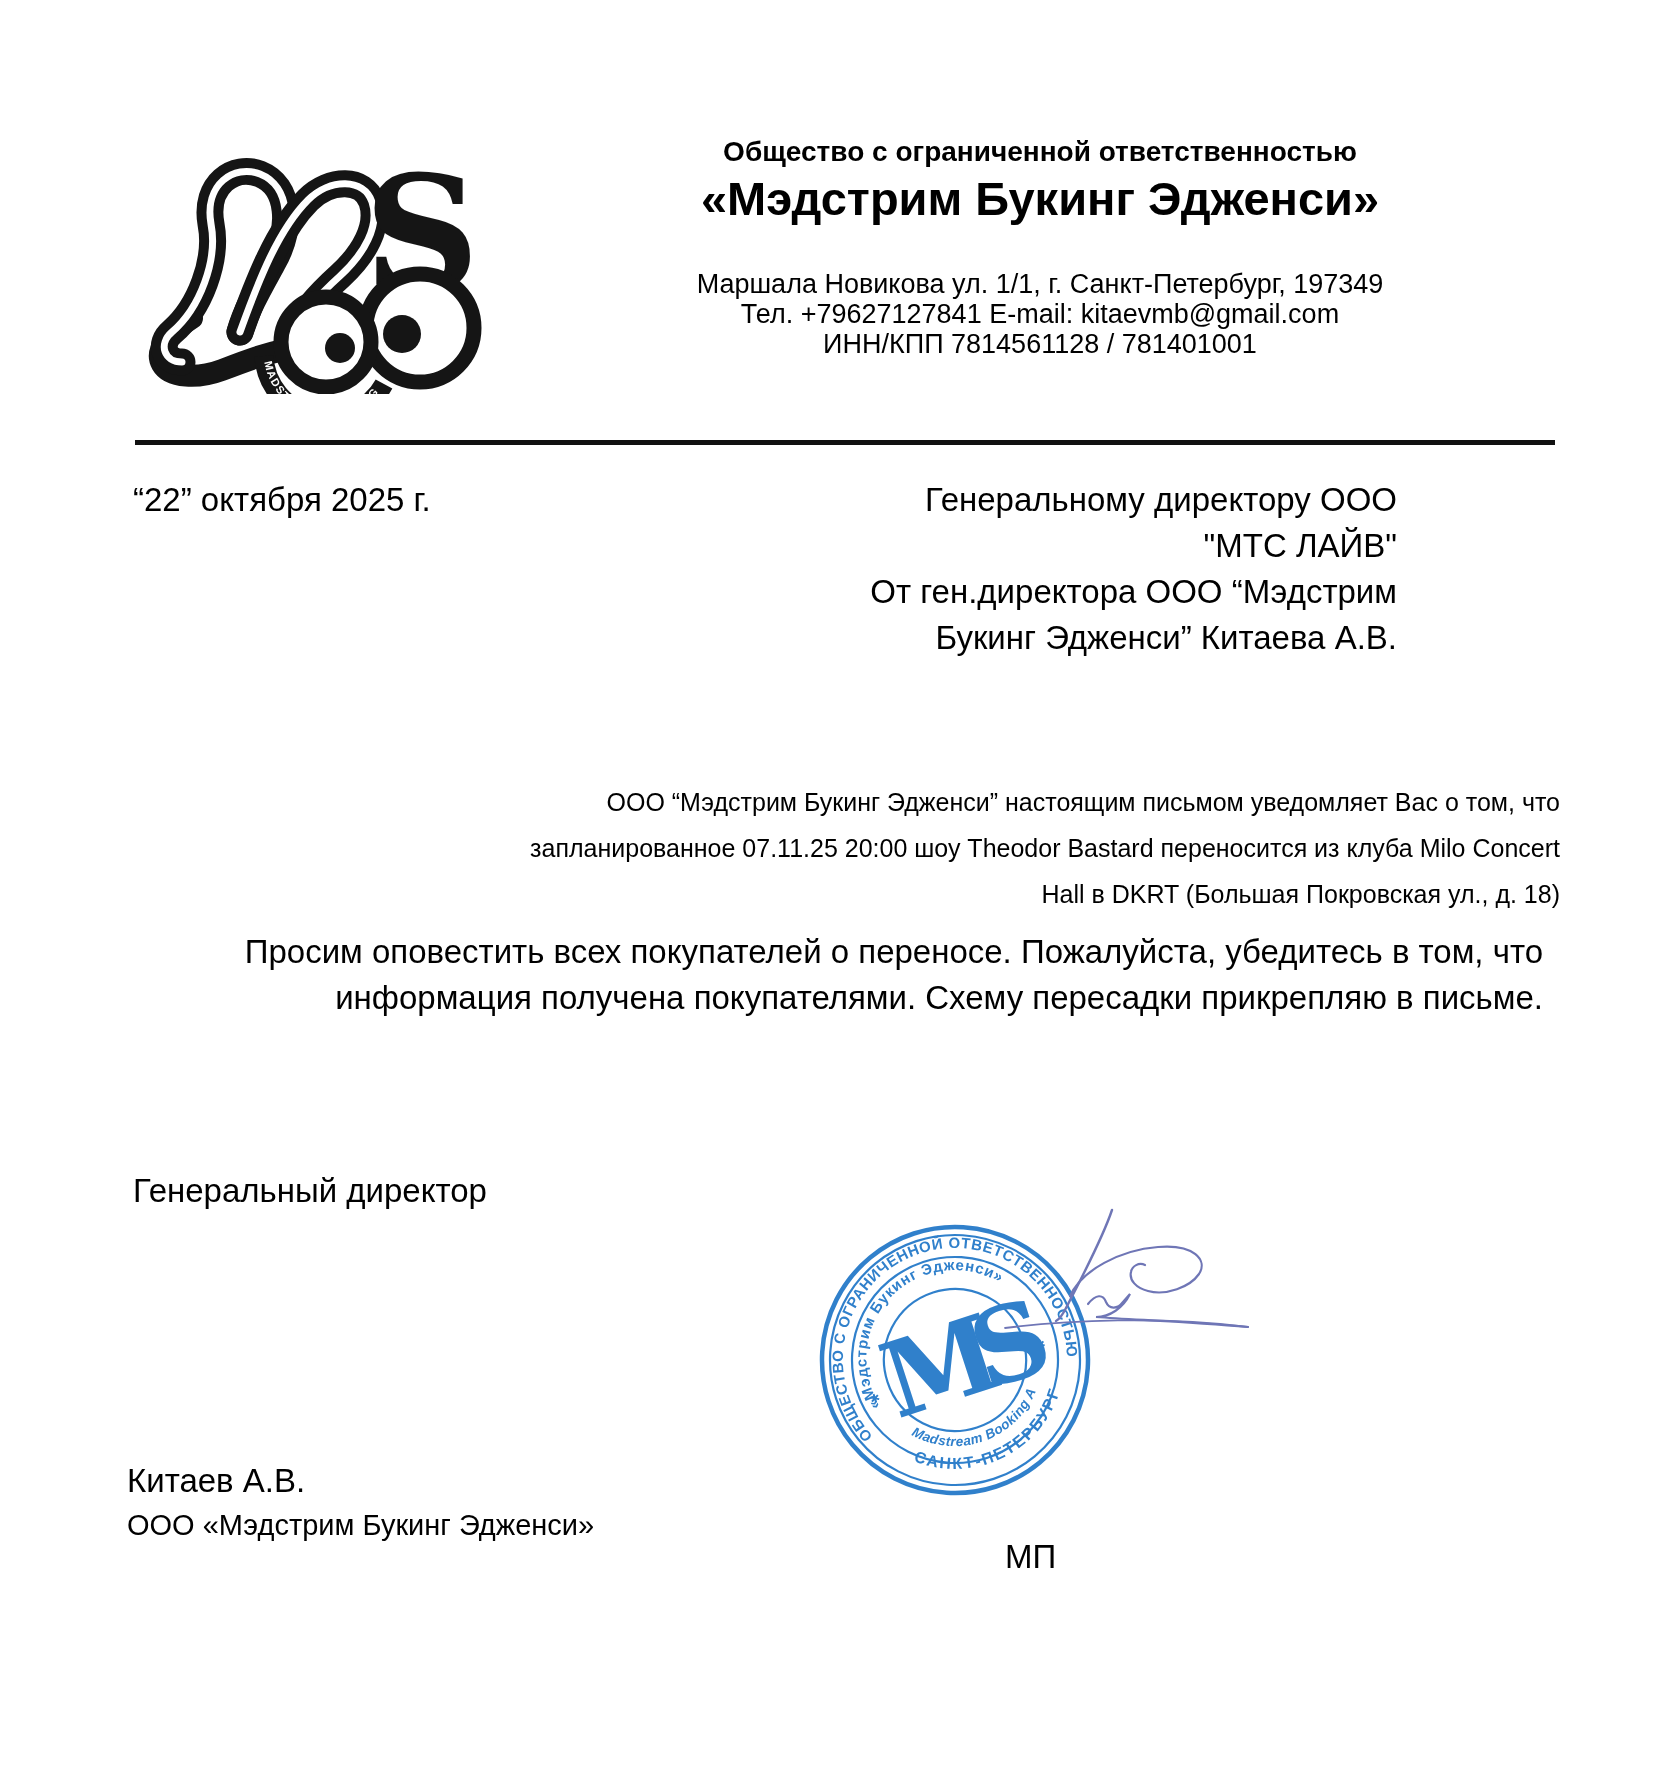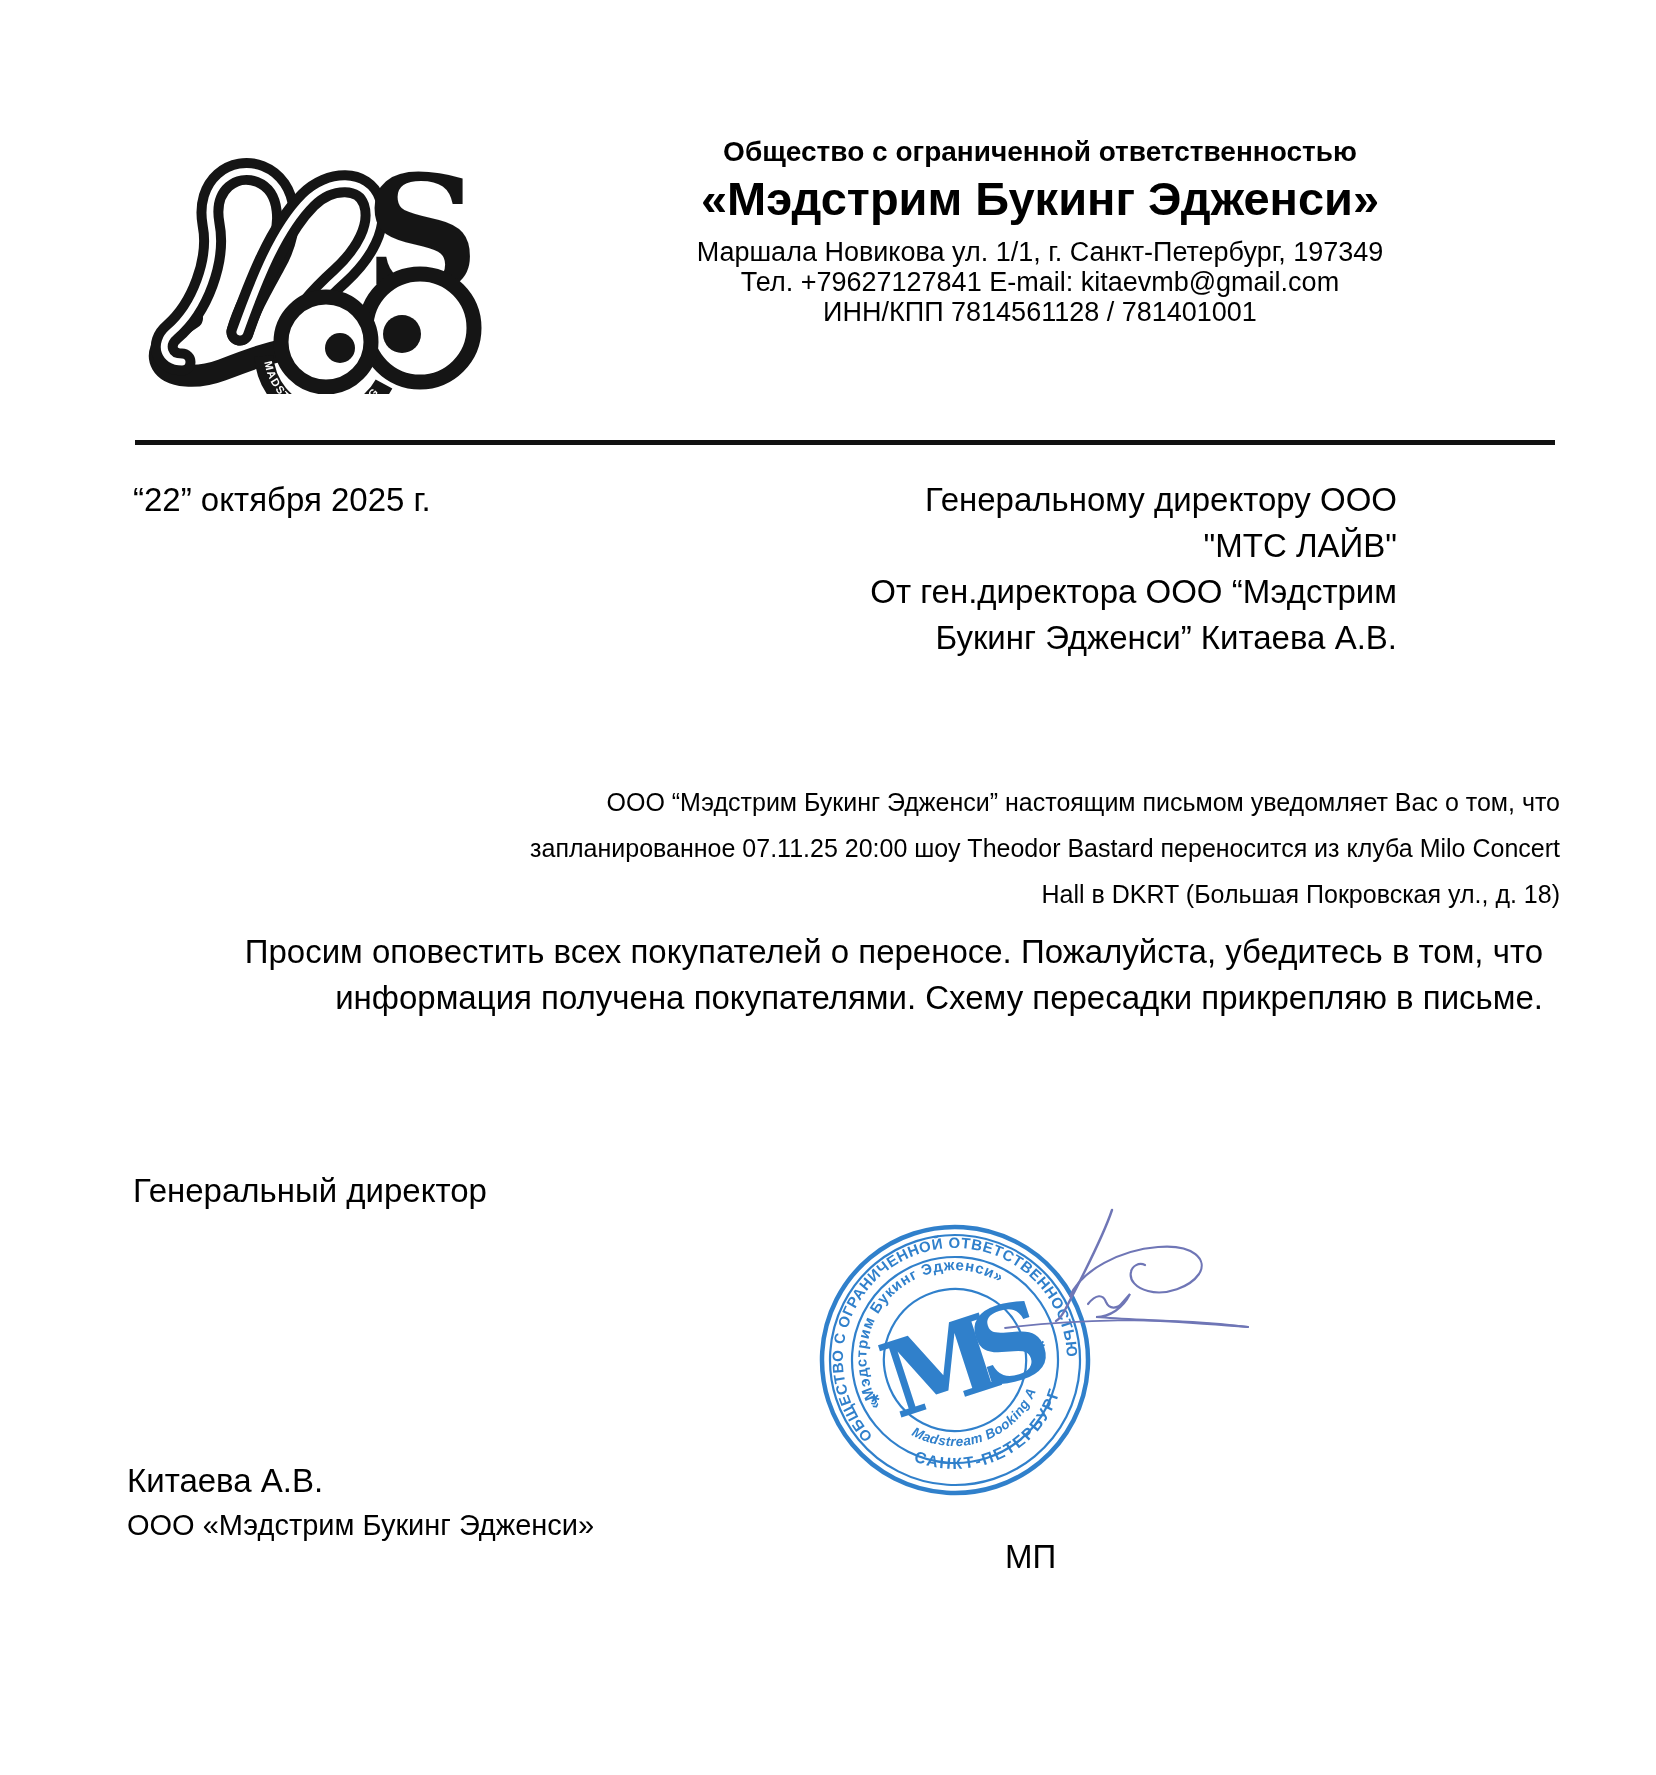--- a/index.html
+++ b/index.html
@@ -6,21 +6,21 @@
   body{font-family:"Liberation Sans", sans-serif;color:#000;}
   .page{position:relative;width:1656px;height:1775px;background:#fff;overflow:hidden;}
   .abs{position:absolute;}
   .preline{white-space:pre-line;text-align:right;}
 
   
   .logo-wrap{left:148px;top:132px;width:360px;height:262px;}
   .head-block{left:620px;top:136px;width:840px;text-align:center;}
   .org-type{font-size:28px;font-weight:bold;line-height:32px;}
   .company-name{font-size:47px;font-weight:bold;line-height:52px;margin-top:5px;letter-spacing:0px;}
-  .head-address{margin-top:12px;font-size:27px;line-height:30px;}
+  .head-address{margin-top:44px;font-size:27px;line-height:30px;}
   .rule{left:135px;top:440px;width:1420px;height:5px;background:#111;}
 
   
   .date{left:133px;top:477px;font-size:33px;line-height:46px;text-align:center;}
   .recipient{left:777px;top:477px;font-size:33px;line-height:46px;width:620px;}
 
   
   .para1{left:100px;top:779px;width:1460px;font-size:25px;line-height:46px;text-indent:37px;}
   .para2{left:83px;top:929px;width:1460px;font-size:33px;line-height:46px;text-indent:52px;}
 
@@ -128,17 +128,17 @@
 
   <div class="abs signature-wrap">
     <svg width="480" height="180" viewBox="0 0 480 180">
       <path d="M122,40 C116,58 98,96 76,138 C72,146 68,150 66,151" fill="none" stroke="#6f76b6" stroke-width="2.4" stroke-linecap="round"></path>
       <path d="M80,126 C92,100 130,80 168,77 C204,74 218,90 209,104 C200,117 176,126 158,121 C146,118 139,110 141,102 C142,96 149,92 155,95" fill="none" stroke="#6f76b6" stroke-width="2.2" stroke-linecap="round"></path>
       <path d="M98,134 C106,124 113,124 116,132 C119,139 127,140 133,132 L140,124 C133,138 120,147 106,147 C150,150 200,152 258,157" fill="none" stroke="#6f76b6" stroke-width="2.2" stroke-linecap="round"></path>
       <path d="M15,158 C80,150 170,146 258,157" fill="none" stroke="#6f76b6" stroke-width="1.8" stroke-linecap="round"></path>
     </svg>
   </div>
 
-  <div class="abs sig-name">Китаева А.В.</div>
+  <div class="abs sig-name">Китаев А.В.</div>
   <div class="abs sig-company">ООО «Мэдстрим Букинг Эдженси»</div>
   <div class="abs mp">МП</div>
 
 </div>
 
 </body></html>

